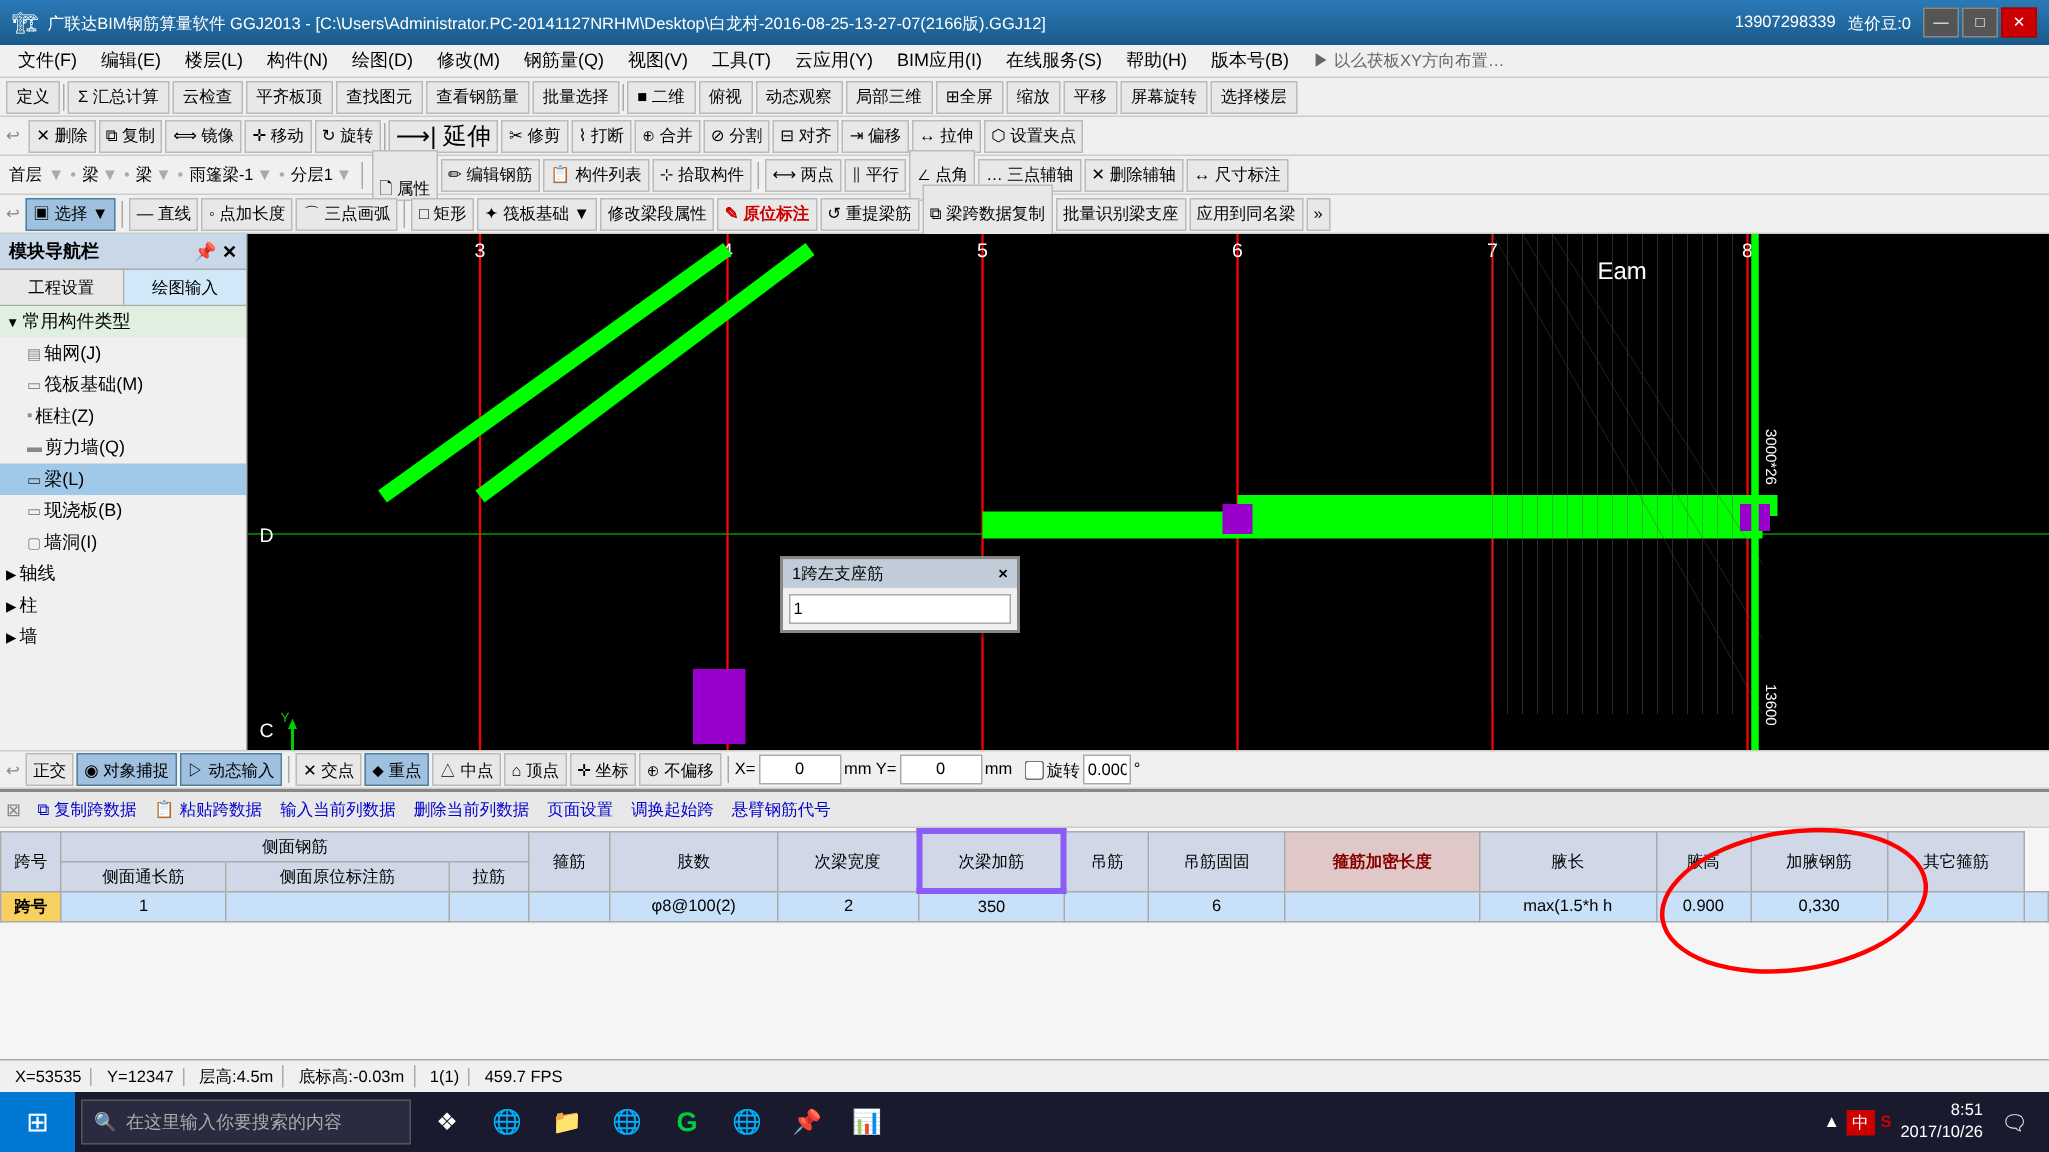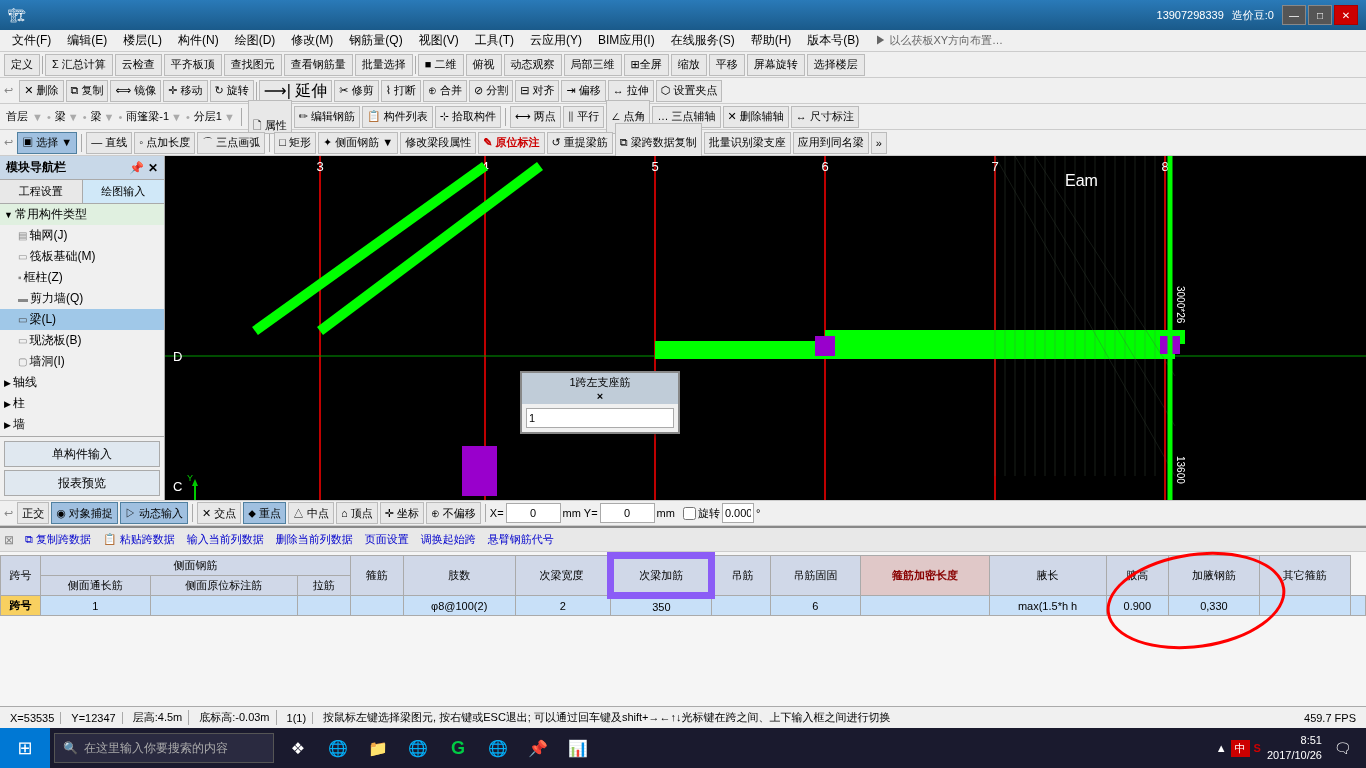--- a/index.html
+++ b/index.html
@@ -7,20 +7,21 @@
     table { border-collapse: collapse; font-size: 12px; width: 100%; }
     th { background: #d0d8e8; border: 1px solid #aaa; padding: 2px 4px; text-align: center; white-space: nowrap; font-weight: normal; }
     td { border: 1px solid #aaa; padding: 2px 4px; text-align: center; white-space: nowrap; }
   </style>
 </head>
 <body>
 
 <div style="height:30px; background:linear-gradient(to bottom, #2a7ab8, #1a5a8a); display:flex; align-items:center; justify-content:space-between; padding:0 8px; color:white; font-size:12px;">
   <div style="display:flex; align-items:center; gap:6px; flex:1; overflow:hidden;">
     <span style="font-size:14px;">🏗</span>
+    <span style="white-space:nowrap; overflow:hidden; text-overflow:ellipsis; font-size:11px;">广联达BIM钢筋算量软件 GGJ2013 - [C:\Users\Administrator.PC-20141127NRHM\Desktop\白龙村-2016-08-25-13-27-07(2166版).GGJ12]</span>
   </div>
   <div style="display:flex; align-items:center; gap:8px; font-size:11px;">
     <span>13907298339</span>
     <span>造价豆:0</span>
     <div style="display:flex; gap:2px;">
       <button style="width:24px; height:20px; background:#555; border:1px solid #888; color:white; cursor:pointer; font-size:10px;">—</button>
       <button style="width:24px; height:20px; background:#555; border:1px solid #888; color:white; cursor:pointer; font-size:10px;">□</button>
       <button style="width:24px; height:20px; background:#cc0000; border:1px solid #aa0000; color:white; cursor:pointer; font-size:10px;">✕</button>
     </div>
   </div>
@@ -115,21 +116,21 @@
 
 <div style="height:26px; background:#f0f0f0; display:flex; align-items:center; padding:0 4px; gap:2px; border-bottom:1px solid #ccc; font-size:11px;">
   <span style="color:#888; margin-right:2px;">↩</span>
   <button style="height:22px; padding:0 4px; background:#a0c0e0; border:1px solid #5080a0; cursor:pointer; font-size:11px;">▣ 选择 ▼</button>
   <div style="width:1px; height:18px; background:#aaa; margin:0 2px;"></div>
   <button style="height:22px; padding:0 4px; background:#e8e8e8; border:1px solid #bbb; cursor:pointer; font-size:11px;">— 直线</button>
   <button style="height:22px; padding:0 4px; background:#e8e8e8; border:1px solid #bbb; cursor:pointer; font-size:11px;">◦ 点加长度</button>
   <button style="height:22px; padding:0 4px; background:#e8e8e8; border:1px solid #bbb; cursor:pointer; font-size:11px;">⌒ 三点画弧</button>
   <div style="width:1px; height:18px; background:#aaa; margin:0 2px;"></div>
   <button style="height:22px; padding:0 4px; background:#e8e8e8; border:1px solid #bbb; cursor:pointer; font-size:11px;">□ 矩形</button>
-  <button style="height:22px; padding:0 4px; background:#e8e8e8; border:1px solid #bbb; cursor:pointer; font-size:11px;">✦ 侧面钢筋 ▼</button>
+  <button style="height:22px; padding:0 4px; background:#e8e8e8; border:1px solid #bbb; cursor:pointer; font-size:11px;">✦ 筏板基础 ▼</button>
   <button style="height:22px; padding:0 4px; background:#e8e8e8; border:1px solid #bbb; cursor:pointer; font-size:11px;">修改梁段属性</button>
   <button style="height:22px; padding:0 4px; background:#e8e8e8; border:1px solid #bbb; cursor:pointer; font-size:11px; font-weight:bold; color:#cc0000;">✎ 原位标注</button>
   <button style="height:22px; padding:0 4px; background:#e8e8e8; border:1px solid #bbb; cursor:pointer; font-size:11px;">↺ 重提梁筋</button>
   <button style="height:40px; padding:0 4px; background:#e8e8e8; border:1px solid #bbb; cursor:pointer; font-size:11px;">⧉ 梁跨数据复制</button>
   <button style="height:22px; padding:0 4px; background:#e8e8e8; border:1px solid #bbb; cursor:pointer; font-size:11px;">批量识别梁支座</button>
   <button style="height:22px; padding:0 4px; background:#e8e8e8; border:1px solid #bbb; cursor:pointer; font-size:11px;">应用到同名梁</button>
   <button style="height:22px; padding:0 4px; background:#e8e8e8; border:1px solid #bbb; cursor:pointer; font-size:11px;">»</button>
 </div>
 
 <div style="display:flex; height:calc(768px - 30px - 22px - 26px - 26px - 26px - 26px - 26px - 22px - 40px - 180px); overflow:hidden;">
@@ -185,24 +186,20 @@
           <span>柱</span>
       </div>
       <div style="padding:2px 4px; cursor:pointer; display:flex; align-items:center; gap:2px;">
         <span style="font-size:9px;">▶</span>
           <span>墙</span>
       </div>
       <div style="padding:2px 4px; cursor:pointer; display:flex; align-items:center; gap:2px;">
         
       </div>
 
-    </div>
-    <div style="border-top:1px solid #aaa; padding:4px; display:flex; flex-direction:column; gap:3px;">
-      <button style="height:26px; background:#e0e8f0; border:1px solid #aaa; cursor:pointer; font-size:12px;">单构件输入</button>
-      <button style="height:26px; background:#e0e8f0; border:1px solid #aaa; cursor:pointer; font-size:12px;">报表预览</button>
     </div>
   </div>
 
   <div style="flex:1; background:#000; position:relative; overflow:hidden;">
     <svg style="position:absolute; top:0; left:0; width:100%; height:100%;" xmlns="http://www.w3.org/2000/svg">
 
       <rect width="100%" height="100%" fill="#000"></rect>
 
       <line x1="155" y1="0" x2="155" y2="100%" stroke="#ff0000" stroke-width="1.5"></line>
       <line x1="320" y1="0" x2="320" y2="100%" stroke="#ff0000" stroke-width="1.5"></line>
@@ -276,21 +273,21 @@
       <text x="8" y="418" fill="white" font-size="13">0</text>
 
       <rect x="527" y="355" width="180" height="30" fill="#333" opacity="0.9" stroke="#888" stroke-width="1"></rect>
       <text x="532" y="368" fill="white" font-size="9">L3-3 3φ0.0</text>
       <text x="532" y="380" fill="white" font-size="9">C1@100|2 ; [3200]; 2025:4025</text>
 
       <text x="900" y="30" fill="white" font-size="16">Eam</text>
     </svg>
 
     <div style="position:absolute; top:215px; left:355px; background:#f0f0f0; border:2px solid #888; padding:0; font-size:11px; z-index:10; min-width:130px; box-shadow:2px 2px 4px rgba(0,0,0,0.5);">
-      <div style="background:#c0ccd8; padding:2px 6px; display:flex; justify-content:space-between; align-items:center;flex-direction:column;">
+      <div style="background:#c0ccd8; padding:2px 6px; display:flex; justify-content:space-between; align-items:center;">
         <span style="font-size:11px;">1跨左支座筋</span>
         <span style="cursor:pointer; font-weight:bold;">×</span>
       </div>
       <div style="padding:4px;">
         <input type="text" value="1" style="width: 100%; height: 20px; border: 1px solid rgb(170, 170, 170); padding: 0px 2px; font-size: 11px; background: white;">
       </div>
     </div>
   </div>
 </div>
 
@@ -334,21 +331,21 @@
   </div>
   <div style="flex:1; overflow:auto;">
     <table style="border-collapse:collapse; font-size:11px; width:100%;">
       <thead>
         <tr>
           <th rowspan="2" style="background:#d0d8e8; border:1px solid #aaa; padding:2px 4px; text-align:center; width:40px;">跨号</th>
           <th colspan="3" style="background:#d0d8e8; border:1px solid #aaa; padding:2px 4px; text-align:center;">侧面钢筋</th>
           <th rowspan="2" style="background:#d0d8e8; border:1px solid #aaa; padding:2px 4px; text-align:center;">箍筋</th>
           <th rowspan="2" style="background:#d0d8e8; border:1px solid #aaa; padding:2px 4px; text-align:center;">肢数</th>
           <th rowspan="2" style="background:#d0d8e8; border:1px solid #aaa; padding:2px 4px; text-align:center;">次梁宽度</th>
-          <th rowspan="2" style="background:#d0d8e8; border:7px solid #8b5cf6; padding:2px 4px; text-align:center;">次梁加筋</th>
+          <th rowspan="2" style="background:#d0d8e8; border:4px solid #8b5cf6; padding:2px 4px; text-align:center;">次梁加筋</th>
           <th rowspan="2" style="background:#d0d8e8; border:1px solid #aaa; padding:2px 4px; text-align:center;">吊筋</th>
           <th rowspan="2" style="background:#d0d8e8; border:1px solid #aaa; padding:2px 4px; text-align:center;">吊筋固固</th>
           <th rowspan="2" style="background:#d0d8e8; border:1px solid #aaa; padding:2px 4px; text-align:center; font-weight:bold; color:#880000; background:#e0c8c8;">箍筋加密长度</th>
           <th rowspan="2" style="background:#d0d8e8; border:1px solid #aaa; padding:2px 4px; text-align:center;">腋长</th>
           <th rowspan="2" style="background:#d0d8e8; border:1px solid #aaa; padding:2px 4px; text-align:center;">腋高</th>
           <th rowspan="2" style="background:#d0d8e8; border:1px solid #aaa; padding:2px 4px; text-align:center;">加腋钢筋</th>
           <th rowspan="2" style="background:#d0d8e8; border:1px solid #aaa; padding:2px 4px; text-align:center;">其它箍筋</th>
         </tr>
         <tr>
           <th style="background:#d0d8e8; border:1px solid #aaa; padding:2px 4px; text-align:center;">侧面通长筋</th>
@@ -379,21 +376,20 @@
     </table>
   </div>
 </div>
 
 <div style="height:22px; background:#f0f0f0; border-top:1px solid #aaa; display:flex; align-items:center; padding:0 4px; gap:4px; font-size:11px;">
   <span style="padding:0 6px; border-right:1px solid #aaa;">X=53535</span>
   <span style="padding:0 6px; border-right:1px solid #aaa;">Y=12347</span>
   <span style="padding:0 6px; border-right:1px solid #aaa;">层高:4.5m</span>
   <span style="padding:0 6px; border-right:1px solid #aaa;">底标高:-0.03m</span>
   <span style="padding:0 6px; border-right:1px solid #aaa;">1(1)</span>
-  <span style="flex:1; padding:0 6px;">按鼠标左键选择梁图元, 按右键或ESC退出; 可以通过回车键及shift+→←↑↓光标键在跨之间、上下输入框之间进行切换</span>
   <span style="padding:0 6px;">459.7 FPS</span>
 </div>
 
 <div style="height:40px; background:#1a1a2e; display:flex; align-items:center; padding:0; gap:0; position:relative;">
   <div style="width:50px; height:40px; display:flex; align-items:center; justify-content:center; background:#0078d4; cursor:pointer; font-size:18px; color:white;">⊞</div>
   <div style="width:220px; height:30px; background:#2a2a40; border:1px solid #555; display:flex; align-items:center; padding:0 8px; color:#aaa; font-size:12px; cursor:pointer; margin:0 4px;">
     <span style="margin-right:6px;">🔍</span>
     <span>在这里输入你要搜索的内容</span>
   </div>
   <div style="display:flex; gap:0;">

